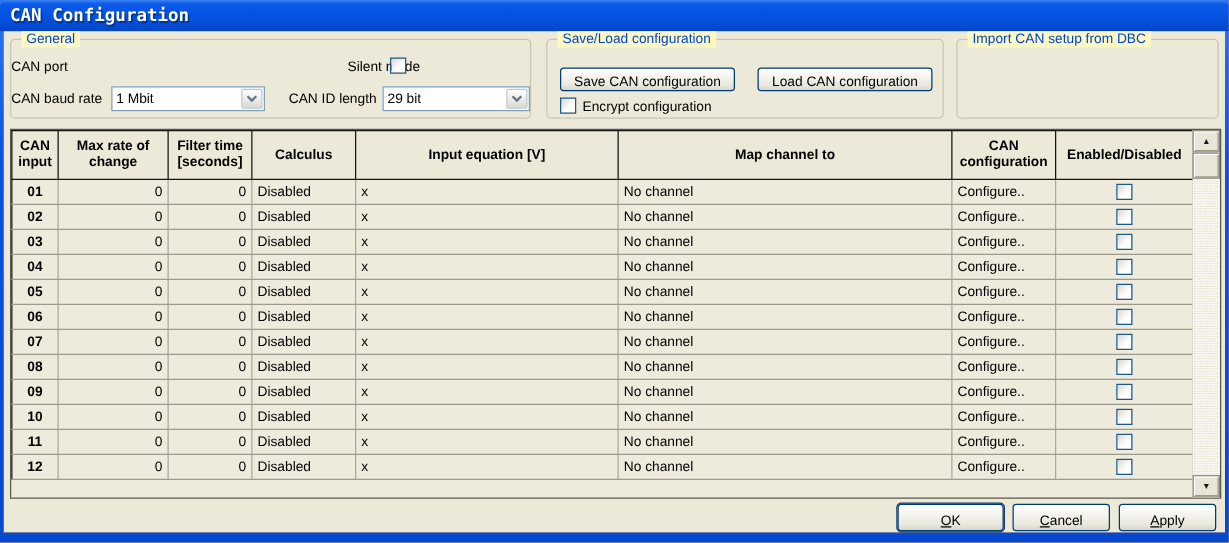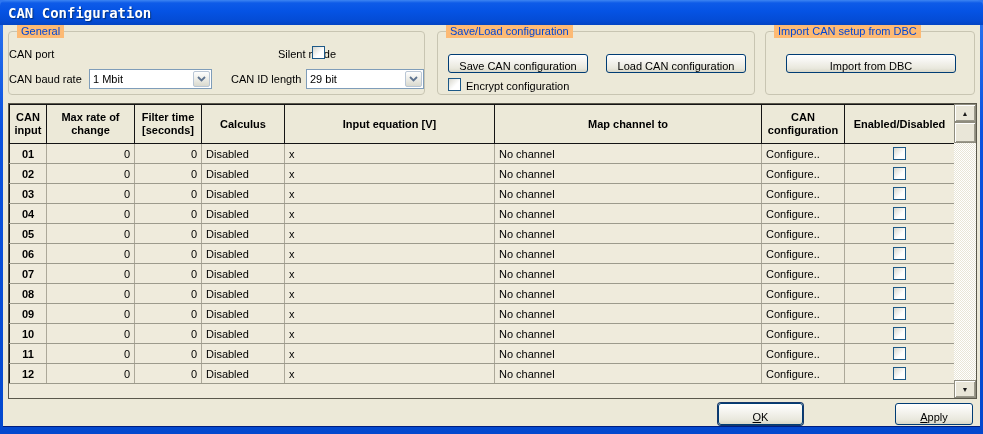--- a/index.html
+++ b/index.html
@@ -23,21 +23,21 @@
     background:#ECE9D8;border-bottom:1px solid #001D7E;
   }
   
   .groupbox{
     position:absolute;height:64px;border:1px solid #C8C5B2;border-radius:4px;
   }
   .gb-general{left:5px;top:6px;width:417px;}
   .gb-saveload{left:434px;top:6px;width:318px;}
   .gb-import{left:762px;top:6px;width:210px;}
   .legend{
-    position:absolute;top:-7px;left:8px;background:#fdba74;padding:0 4px;
+    position:absolute;top:-7px;left:8px;background:#fef9c3;padding:0 4px;
     color:#0046D5;font-size:11px;line-height:13px;white-space:nowrap;
   }
   .lbl{position:absolute;font-size:11px;line-height:13px;white-space:nowrap;}
   .lbl.right{}
   
   .combo{
     position:absolute;height:20px;border:1px solid #7F9DB9;background:#fff;
     display:flex;align-items:stretch;
   }
   .combo-value{flex:1;padding:3px 2px 0 3px;font-size:11px;overflow:hidden;white-space:nowrap;}
@@ -138,21 +138,20 @@
     <div class="groupbox gb-saveload">
       <span class="legend">Save/Load configuration</span>
       <button class="xp-btn" style="left:10px;top:22px;width:140px;">Save CAN configuration</button>
       <button class="xp-btn" style="left:168px;top:22px;width:140px;">Load CAN configuration</button>
       <span class="checkbox" style="position:absolute;left:10px;top:46px;"></span>
       <div class="lbl" style="left:28px;top:48px;">Encrypt configuration</div>
     </div>
 
     <div class="groupbox gb-import">
       <span class="legend">Import CAN setup from DBC</span>
-      <button class="xp-btn" style="left:20px;top:22px;width:170px;">Import from DBC</button>
     </div>
 
     <div class="table-wrap">
       <table class="grid">
         <colgroup>
           <col style="width:37px">
             <col style="width:88px">
             <col style="width:67px">
             <col style="width:83px">
           <col style="width:210px">
@@ -325,15 +324,16 @@
             <span>▲</span>
           </div>
         <div class="scroll-thumb"></div>
         <div class="scroll-btn scroll-down">
             <span>▼</span>
           </div>
       </div>
     </div>
 
     <button class="xp-btn footer-btn default-btn" style="left:715px;top:378px;width:85px;">OK</button>
+    <button class="xp-btn footer-btn" style="left:807px;top:378px;width:78px;">Cancel</button>
     <button class="xp-btn footer-btn" style="left:892px;top:378px;width:78px;">Apply</button>
   </div>
 </div>
 
 </body></html>

